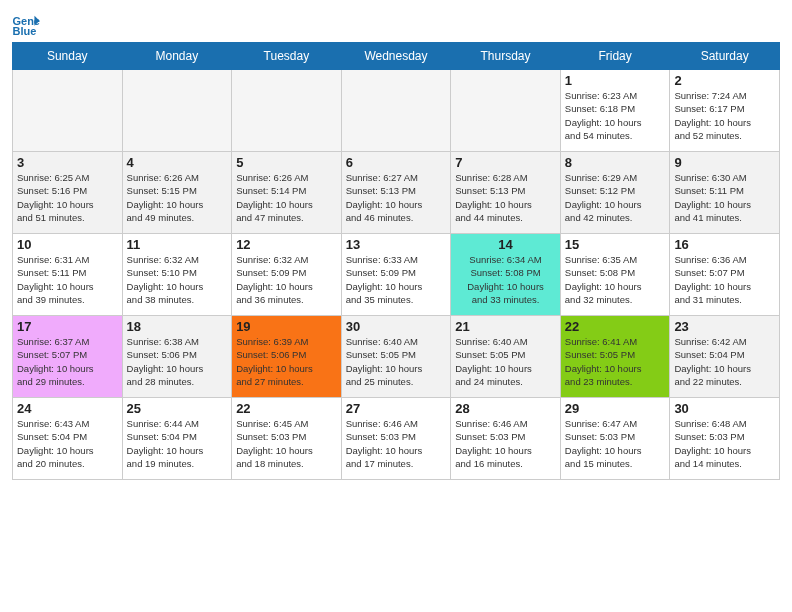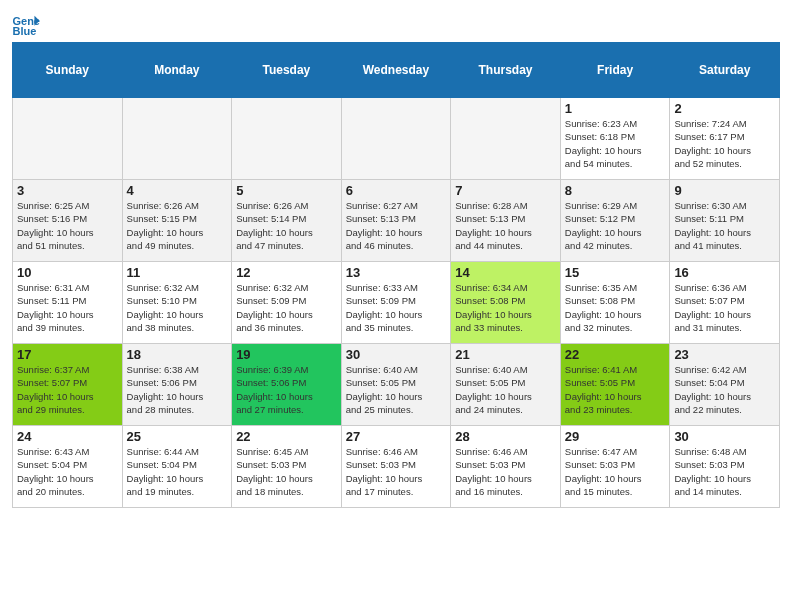--- a/index.html
+++ b/index.html
@@ -45,22 +45,22 @@
     }
     table {
       width: 100%;
       border-collapse: collapse;
       table-layout: fixed;
     }
     .day-header {
       background-color: #1a6faf;
       color: #fff;
       font-size: 12px;
-      font-weight: bold;
-      padding: 20px 4px;
+      font-weight: normal;
+      padding: 6px 4px;
       border: 1px solid #1a6faf;
     }
     td {
       border: 1px solid #ccc;
       vertical-align: top;
       padding: 3px 4px;
       height: 82px;
       background: #fff;
     }
     td.empty {
@@ -177,43 +177,43 @@
             <div class="day-info">Sunrise: 6:32 AM<br>Sunset: 5:10 PM<br>Daylight: 10 hours<br>and 38 minutes.</div>
           </td>
           <td style="background: rgb(255, 255, 255);">
             <span class="day-num">12</span>
             <div class="day-info">Sunrise: 6:32 AM<br>Sunset: 5:09 PM<br>Daylight: 10 hours<br>and 36 minutes.</div>
           </td>
           <td style="background: rgb(255, 255, 255);">
             <span class="day-num">13</span>
             <div class="day-info">Sunrise: 6:33 AM<br>Sunset: 5:09 PM<br>Daylight: 10 hours<br>and 35 minutes.</div>
           </td>
-          <td style="background: #bef264;">
+          <td style="background: #5eead4; text-align: center;">
             <span class="day-num">14</span>
             <div class="day-info">Sunrise: 6:34 AM<br>Sunset: 5:08 PM<br>Daylight: 10 hours<br>and 33 minutes.</div>
           </td>
           <td style="background: rgb(255, 255, 255);">
             <span class="day-num">15</span>
             <div class="day-info">Sunrise: 6:35 AM<br>Sunset: 5:08 PM<br>Daylight: 10 hours<br>and 32 minutes.</div>
           </td>
           <td style="background: rgb(255, 255, 255);">
             <span class="day-num">16</span>
             <div class="day-info">Sunrise: 6:36 AM<br>Sunset: 5:07 PM<br>Daylight: 10 hours<br>and 31 minutes.</div>
           </td>
         </tr>
         <tr>
-          <td style="background: #84cc16; margin-left: 32px;">
+          <td style="background: #f0abfc; margin-left: 32px;">
             <span class="day-num">17</span>
             <div class="day-info">Sunrise: 6:37 AM<br>Sunset: 5:07 PM<br>Daylight: 10 hours<br>and 29 minutes.</div>
           </td>
           <td style="background: rgb(242, 242, 242);">
             <span class="day-num">18</span>
             <div class="day-info">Sunrise: 6:38 AM<br>Sunset: 5:06 PM<br>Daylight: 10 hours<br>and 28 minutes.</div>
           </td>
-          <td style="background: #22c55e;">
+          <td style="background: #f97316;">
             <span class="day-num">19</span>
             <div class="day-info">Sunrise: 6:39 AM<br>Sunset: 5:06 PM<br>Daylight: 10 hours<br>and 27 minutes.</div>
           </td>
           <td style="background: rgb(242, 242, 242);">
             <span class="day-num">30</span>
             <div class="day-info">Sunrise: 6:40 AM<br>Sunset: 5:05 PM<br>Daylight: 10 hours<br>and 25 minutes.</div>
           </td>
           <td style="background: rgb(242, 242, 242);">
             <span class="day-num">21</span>
             <div class="day-info">Sunrise: 6:40 AM<br>Sunset: 5:05 PM<br>Daylight: 10 hours<br>and 24 minutes.</div>

